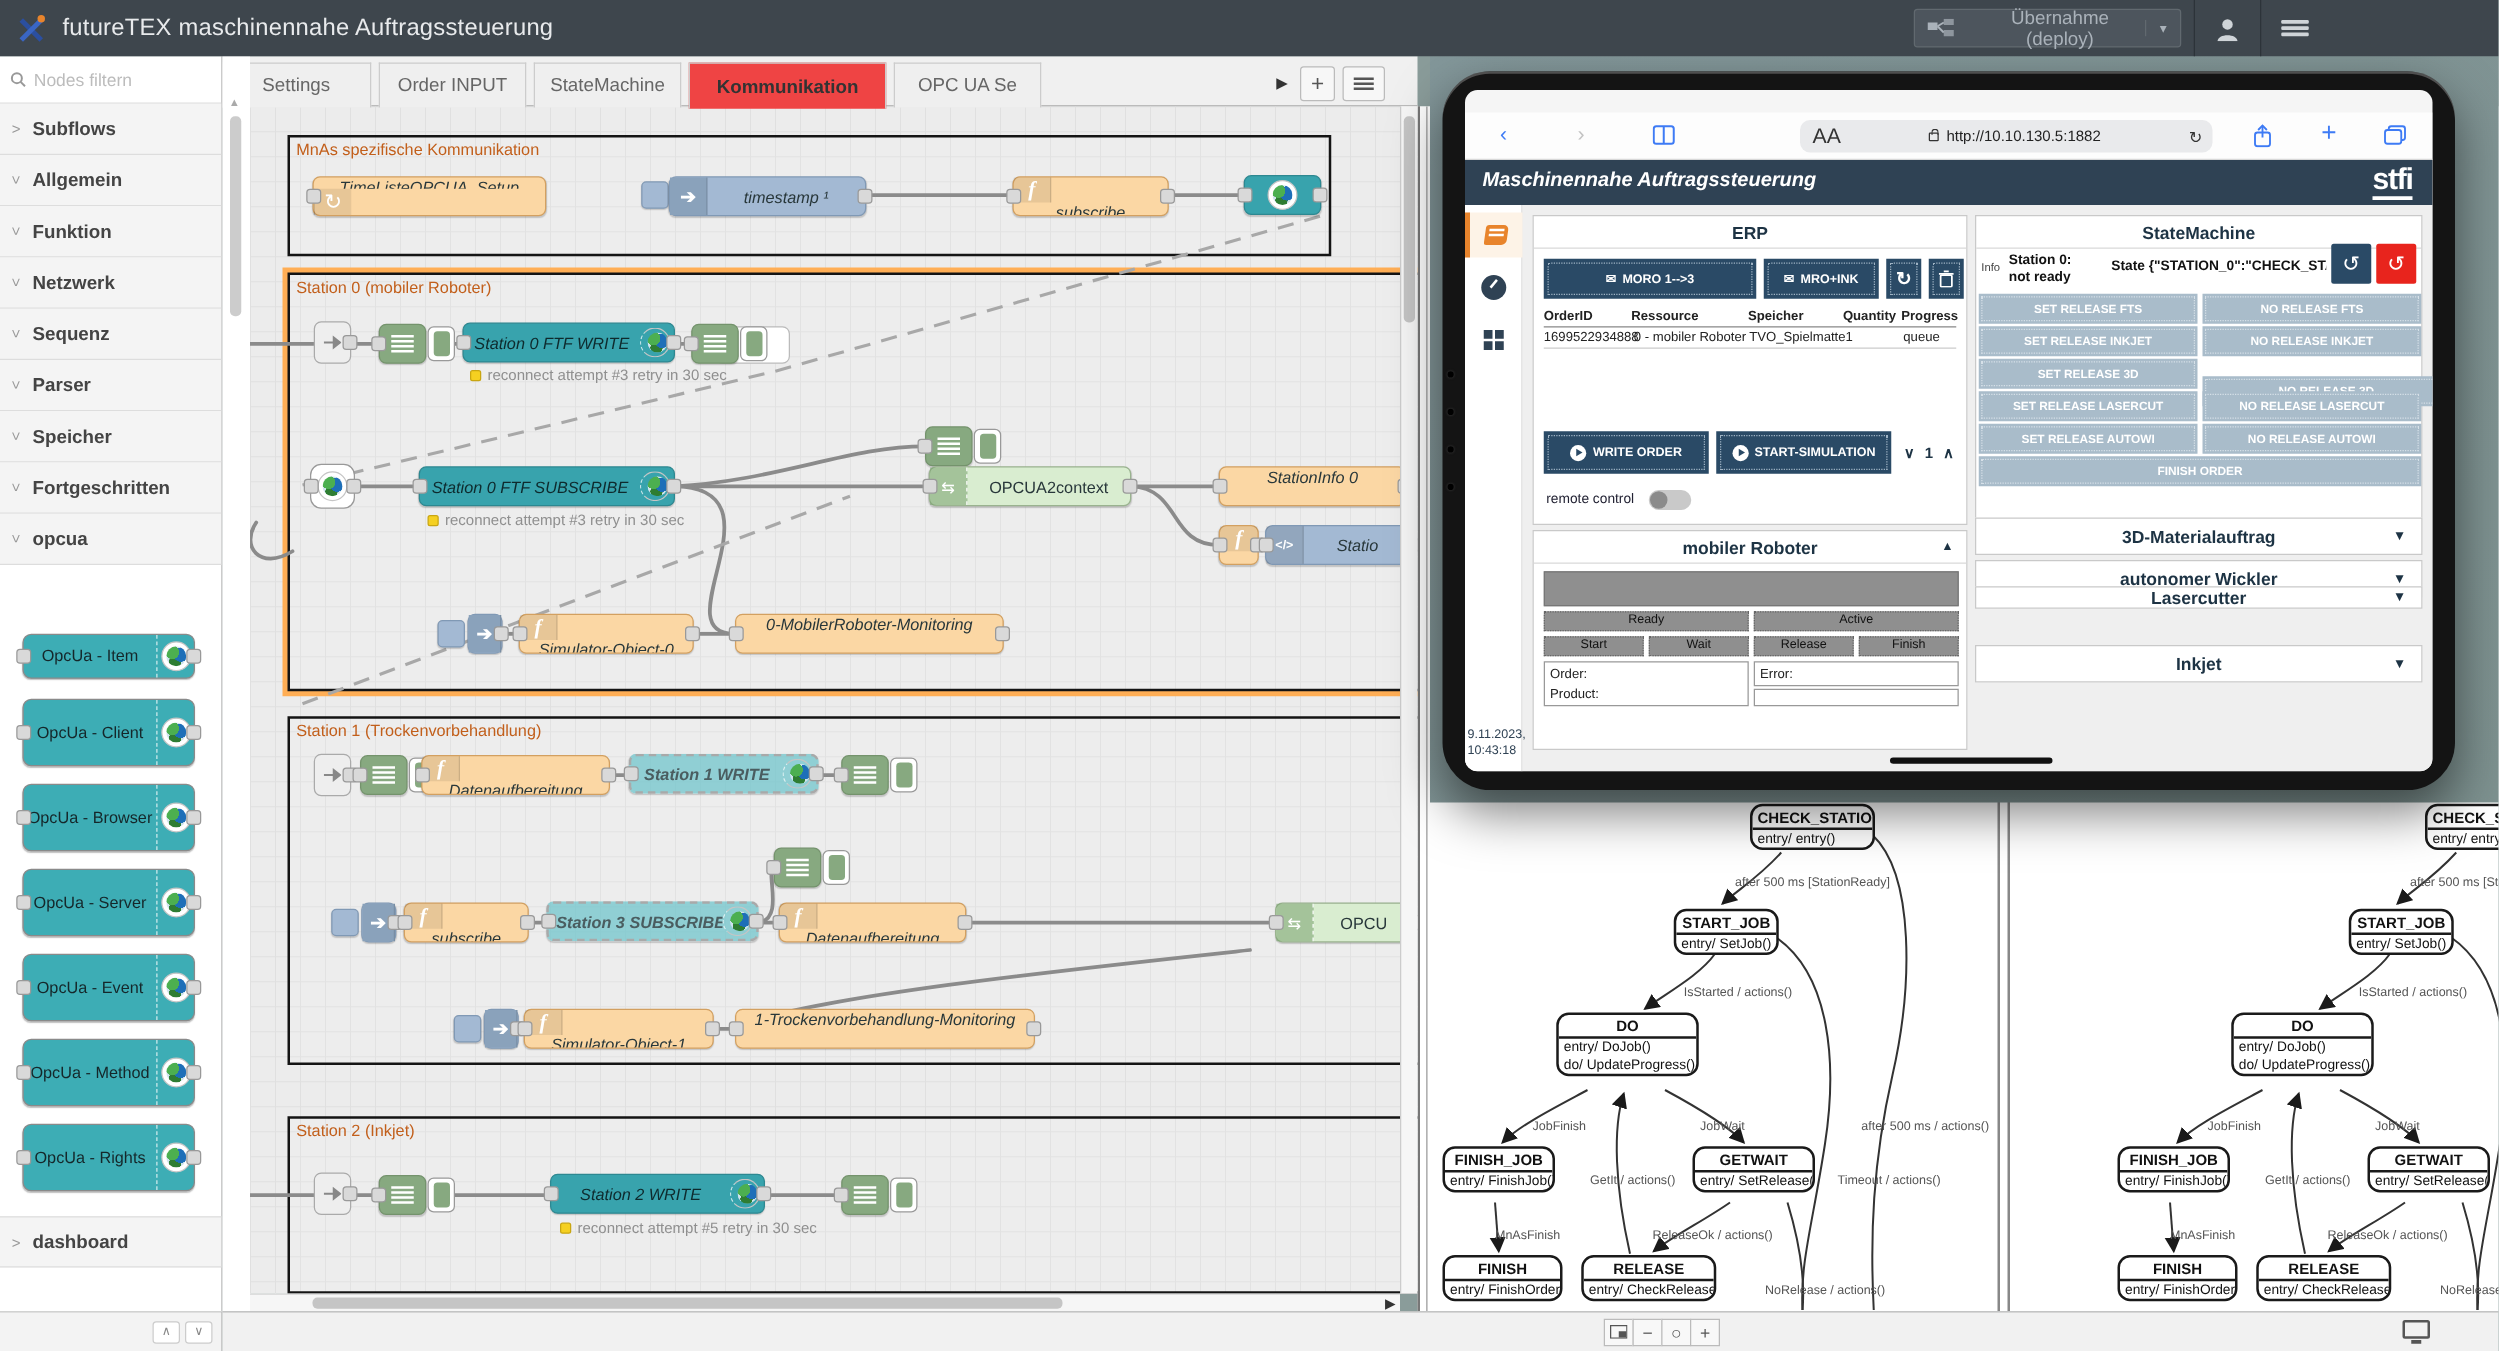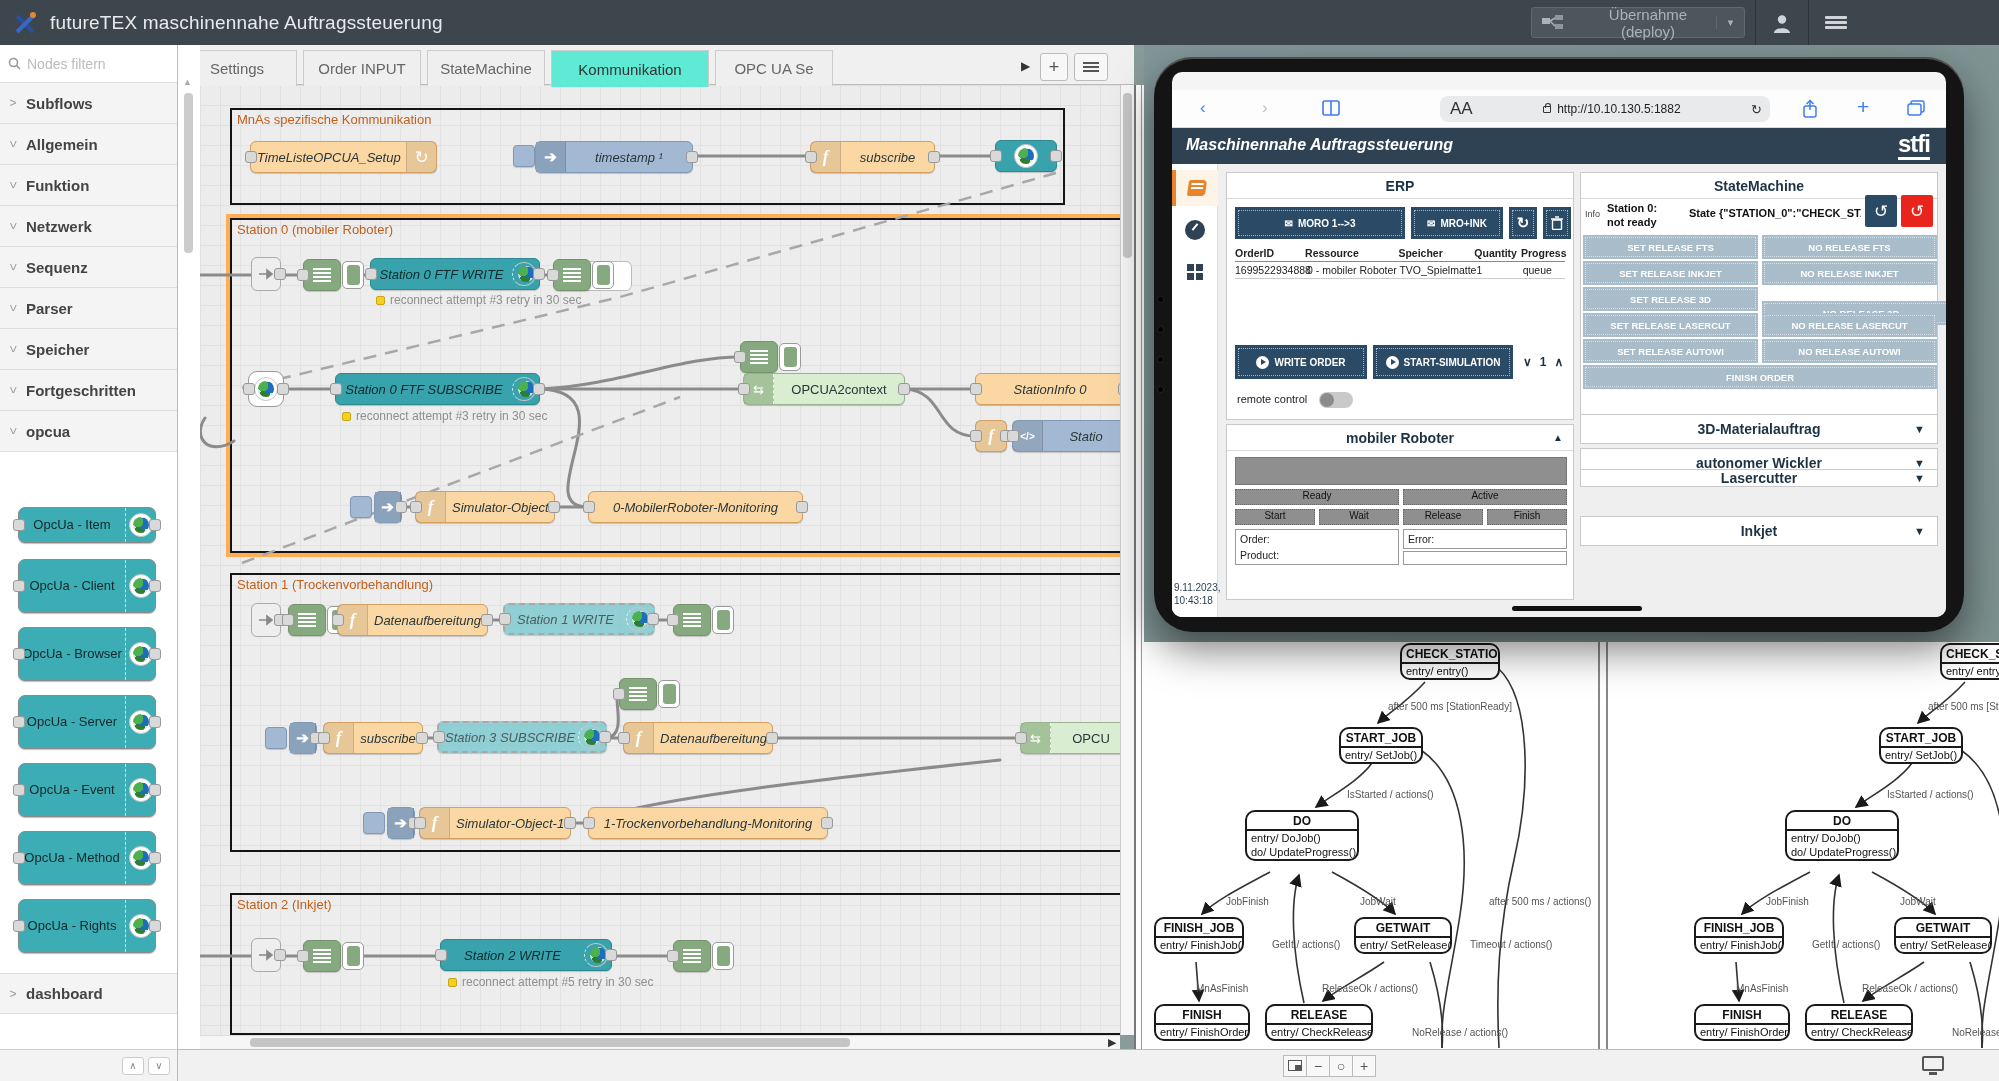--- a/index.html
+++ b/index.html
@@ -37,21 +37,21 @@
       #cfe3ee; }
   .pal-scroll { position:absolute; left:178px; top:45px; width:22px; height:1004px; background:#fff; z-index:3; }
   .pal-thumb { position:absolute; left:6px; top:48px; width:9px; height:160px; background:#ccc; border-radius:4px; }
   .pal-up { position:absolute; left:5px; top:32px; color:#aaa; font-size:9px; }
   .pal-foot { position:absolute; left:0; top:1049px; width:178px; height:32px; background:#f3f3f3; border-top:1px solid #ccc; border-right:1px solid #bbb; z-index:4; }
   .pf-btn { position:absolute; top:7px; width:22px; height:18px; background:#fff; border:1px solid #ccc; border-radius:3px; color:#888; font-size:10px; text-align:center; line-height:16px; }
 
   
   .tabbar { position:absolute; left:178px; top:45px; width:956px; height:40px; background:#f0f0f0; border-bottom:1px solid #bbb; z-index:2; }
   .tab { position:absolute; top:5px; height:36px; background:#efefef; border:1px solid #ccc; border-bottom:none; color:#666; font-size:15px; display:flex; align-items:center; justify-content:center; white-space:nowrap; overflow:hidden; }
-  .tab.active { background:#5eead4; color:#333; font-weight:normal; height:37px; }
+  .tab.active { background:#ef4444; color:#333; font-weight:bold; height:37px; }
   .tab-scroll { position:absolute; top:14px; color:#333; font-size:12px; }
   .tab-btn { position:absolute; top:8px; height:28px; background:#f7f7f7; border:1px solid #bbb; border-radius:3px; color:#555; display:flex; align-items:center; justify-content:center; font-size:18px; }
   .tab-btn .mini-burger i { display:block; width:16px; height:2px; background:#555; margin:2px 0; }
 
   
   .canvas { position:absolute; left:200px; top:85px; width:934px; height:950px; overflow:hidden; z-index:1;
     background-color:#ececec;
     background-image:linear-gradient(#e0e0e0 1px, transparent 1px), linear-gradient(90deg,#e0e0e0 1px, transparent 1px);
     background-size:20px 20px; }
   .grp { position:absolute; border:2px solid #141414; background:rgba(255,255,255,.08); }
@@ -59,22 +59,22 @@
   .grp.sel { box-shadow:0 0 0 4px #ffae55; }
   .wires { position:absolute; left:0; top:0; z-index:2; }
   .nd { position:absolute; height:32px; border:1px solid #999; border-radius:6px; display:flex; align-items:center; box-shadow:0 1px 1px rgba(0,0,0,.18); z-index:3; }
   .nd .nlabel { flex:1; text-align:center; font-size:13px; font-style:italic; color:#28373a; white-space:nowrap; overflow:hidden; padding:0 6px; }
   .nd::before, .nd::after { content:""; position:absolute; top:50%; transform:translateY(-50%); width:10px; height:10px; background:#d9d9d9; border:1px solid #999; border-radius:3px; z-index:4; }
   .nd::before { left:-6px; } .nd::after { right:-6px; }
   .nd.no-in::before { display:none; } .nd.no-out::after { display:none; }
   .teal { background:#38a3ad; border-color:#2d8891; }
   .teal .nlabel { color:#0e2a2d; }
   .teal-dim { background:rgba(120,199,205,.8); border:2px dashed #a9a9a9; }
-  .teal-dim .nlabel { color:#4a5d60; }
-  .peach { background:#fbd7a4; border-color:#d3a060; }
+  .teal-dim .nlabel { color:#4a5d60;font-weight:bold; }
+  .peach { background:#fbd7a4; border-color:#d3a060;flex-direction:column; }
   .blue { background:#a3b9d3; border-color:#8099b5; }
   .lgreen { background:#d9edd0; border-color:#9ab38f; }
   .nico { width:30px; align-self:stretch; display:flex; align-items:center; justify-content:center; color:#fff; flex:none; }
   .f-ico { font-family:"Liberation Serif", serif; font-style:italic; font-weight:bold; font-size:17px; background:rgba(0,0,0,.08); border-right:1px solid rgba(0,0,0,.12); }
   .clock-ico { font-size:17px; background:rgba(0,0,0,.08); border-left:1px solid rgba(0,0,0,.12); }
   .arrow-ico { background:#8aa2bb; border-right:1px solid rgba(0,0,0,.12); font-size:15px; font-weight:bold; }
   .code-ico { font-size:10px; font-weight:bold; background:rgba(0,0,0,.10); border-right:1px solid rgba(0,0,0,.12); }
   .ctx-ico { font-size:13px; color:#fff; background:rgba(120,160,110,.55); border-right:1px dashed #fff; }
   .globe-r { margin:0 3px 0 auto; flex:none; border-left:1px dashed rgba(255,255,255,.7); padding-left:3px; background:transparent; }
   .inj-btn { position:absolute; width:22px; height:22px; background:#a3b9d3; border:1px solid #8099b5; border-radius:4px; z-index:3; box-shadow:0 1px 1px rgba(0,0,0,.18); }

